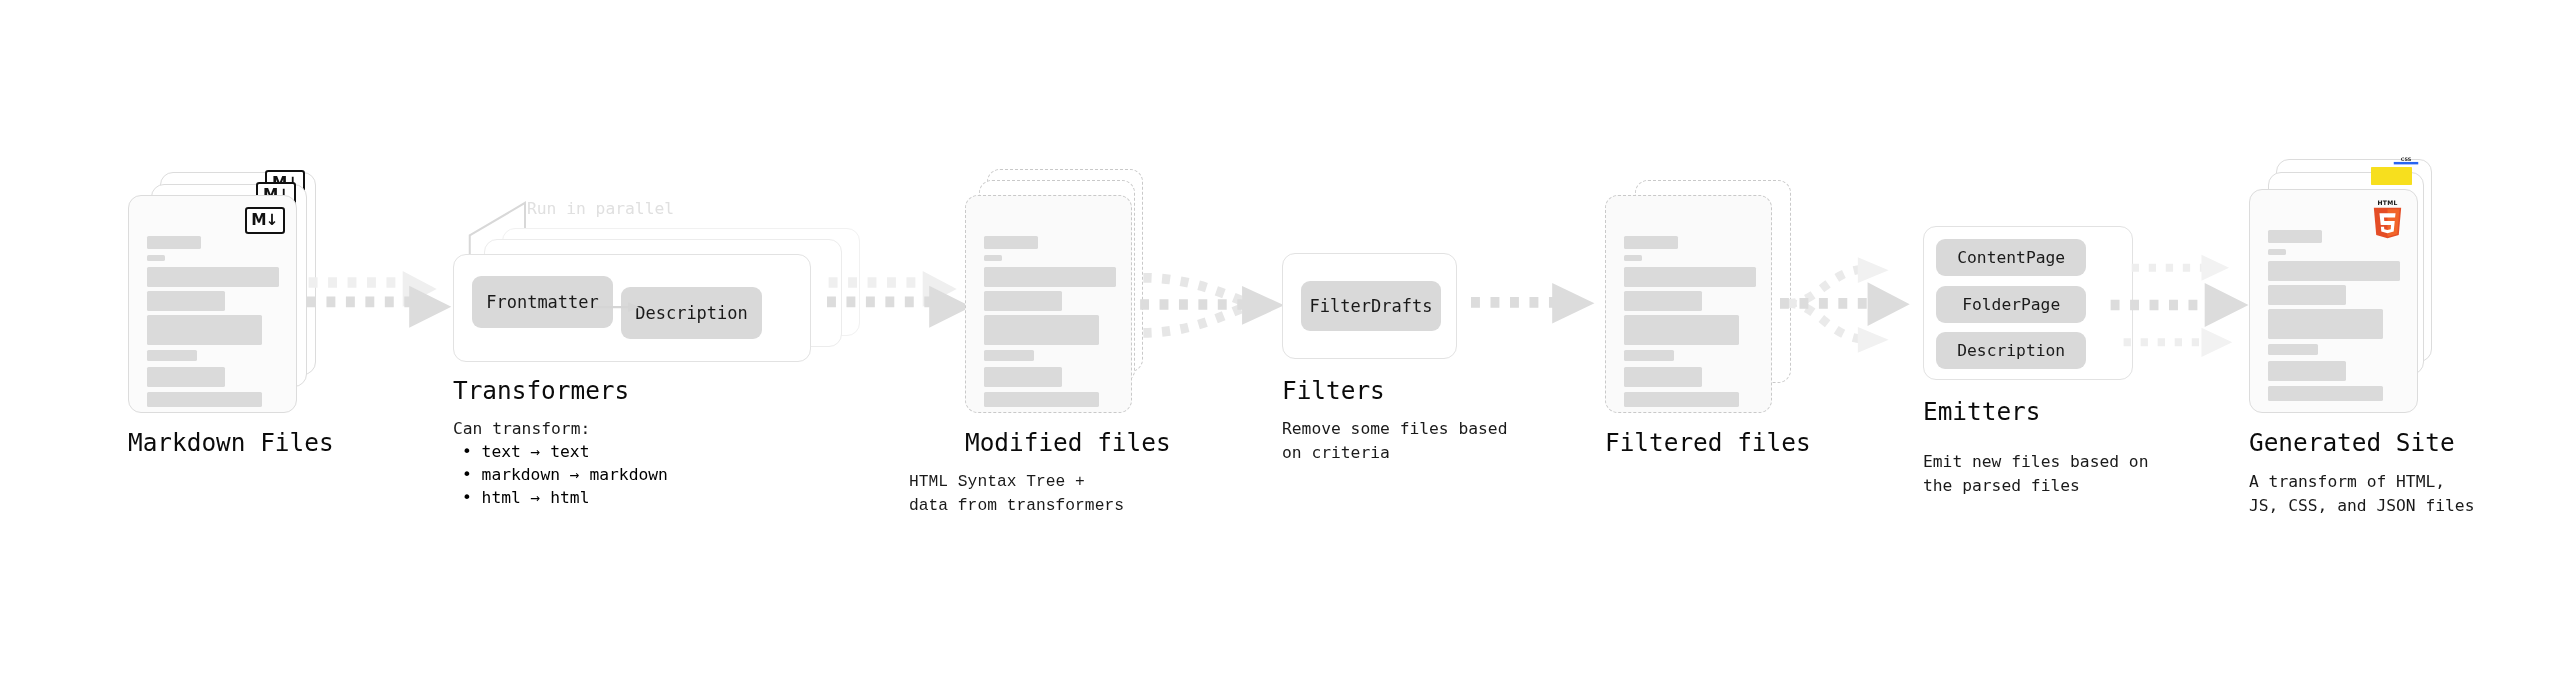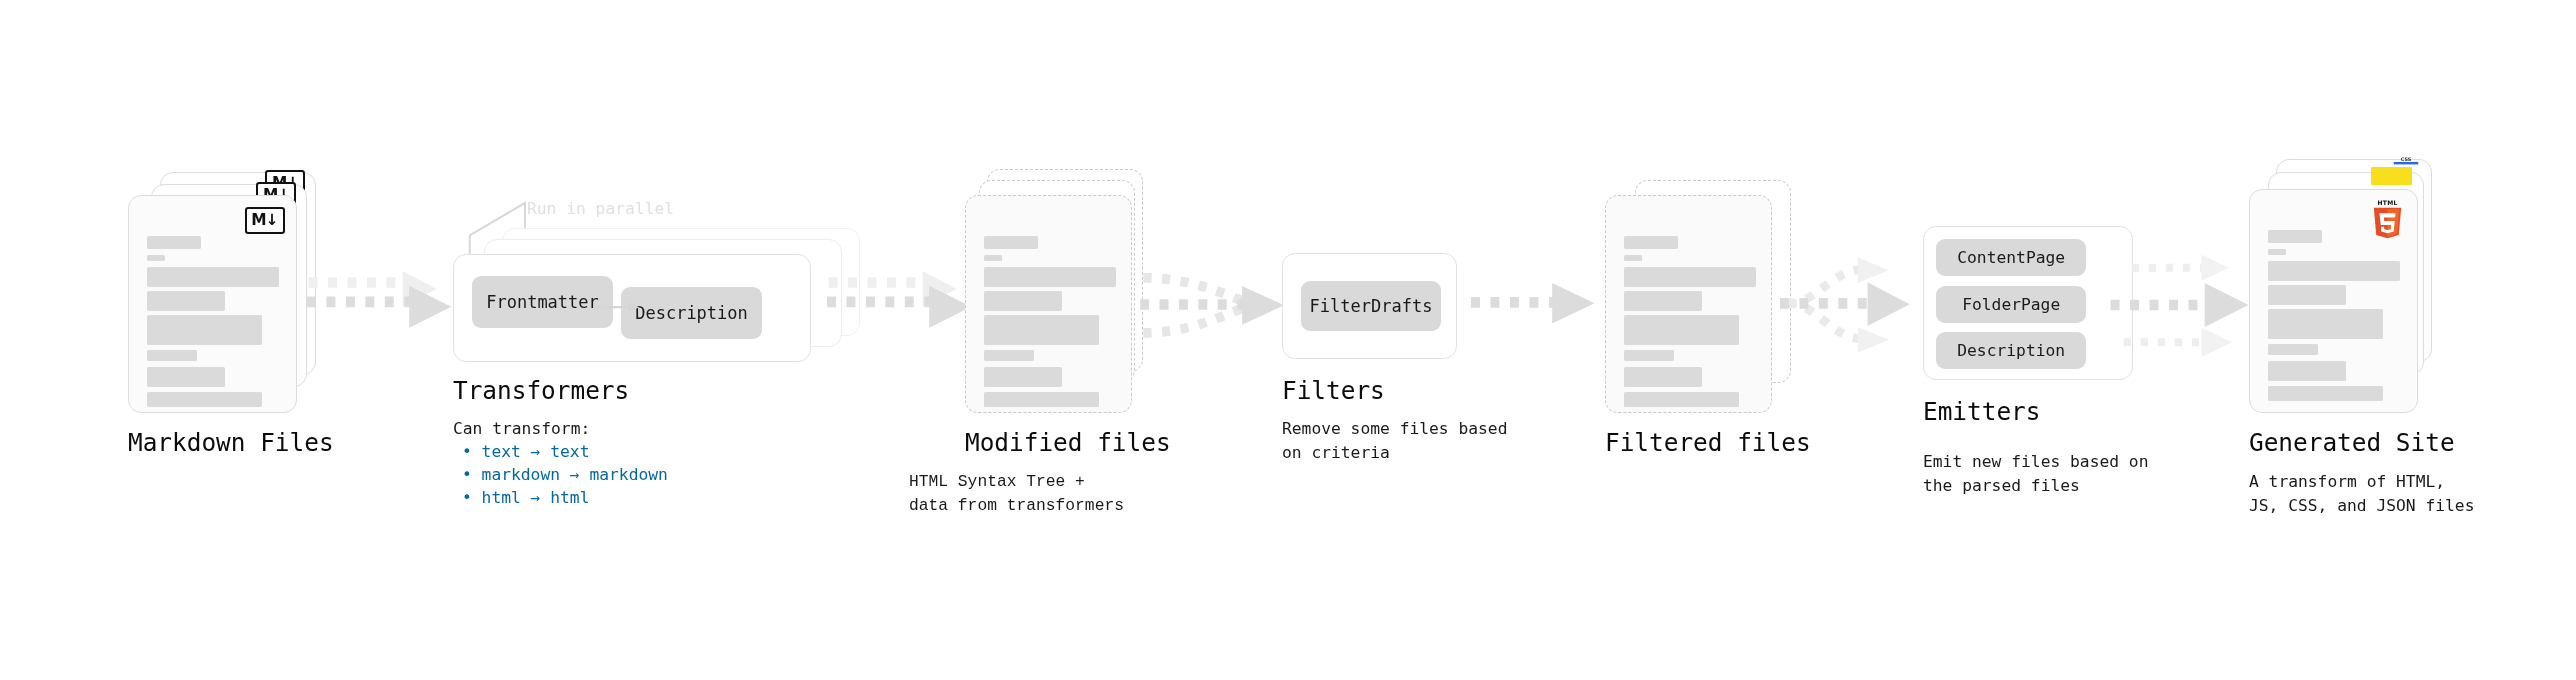--- a/index.html
+++ b/index.html
@@ -80,21 +80,21 @@
   }
   .subcaption{
     position:absolute;
     font-size:16.3px;
     line-height:23.6px;
     color:#1a1a1a;
     white-space:pre;
   }
   .bulletlist{
     position:absolute;
-    font-size:16.3px;line-height:23.6px;color:#0369a1;white-space:pre;
+    font-size:16.3px;line-height:23.6px;color:#000000;white-space:pre;
   }
   .parallel-label{
     position:absolute;
     font-size:16.3px;color:#e0e0e0;white-space:nowrap;
   }
 
   svg{display:block;overflow:visible;}
   .arrowsvg{position:absolute;pointer-events:none;}
 </style>
 </head>

